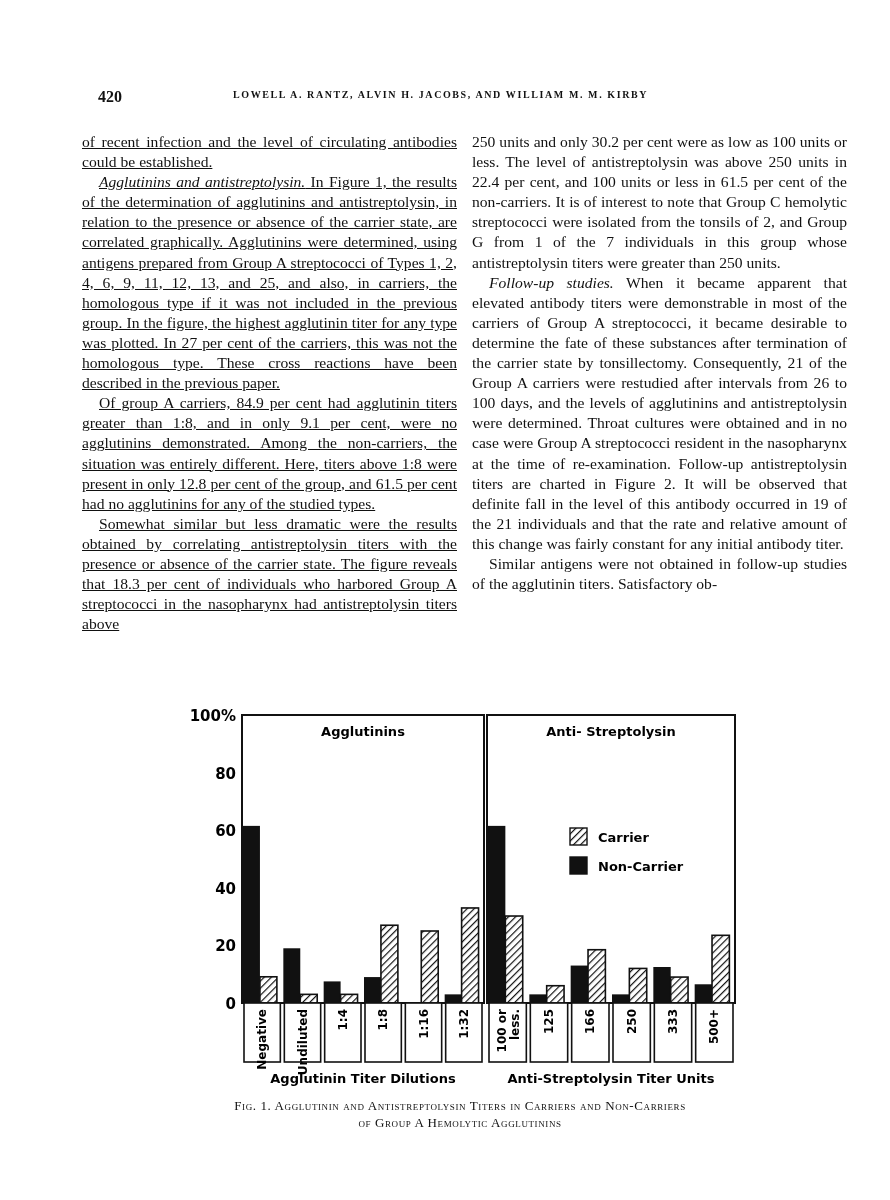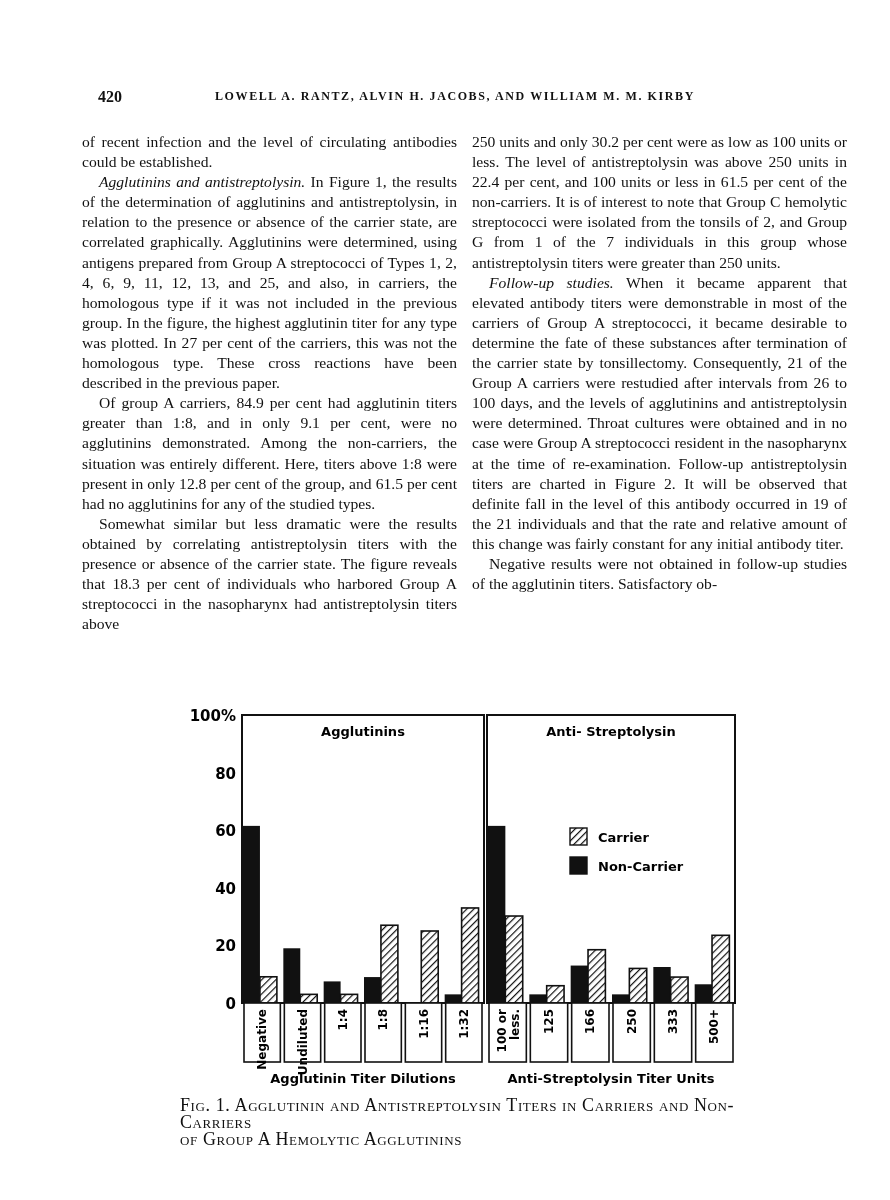--- a/index.html
+++ b/index.html
@@ -1,49 +1,49 @@
 <!DOCTYPE html>
 <html><head>
 <meta charset="utf-8">
 <style>
   html, body { margin: 0; padding: 0; background: #fff; }
   body { width: 890px; height: 1200px; position: relative; overflow: hidden; color: #111;
          font-family: "Liberation Serif", "DejaVu Serif", serif; }
   .header { position: absolute; top: 88px; left: 82px; width: 720px; height: 22px; }
   .page-num { position: absolute; left: 0; top: 0; font-size: 16px; font-weight: bold; margin-left: 16px; }
-  .running-head { position: absolute; left: 133px; top: 1px; font-size: 12px; letter-spacing: 1.6px; font-weight: bold; }
+  .running-head { position: absolute; left: 151px; top: 1px; font-size: 10px; letter-spacing: 1.6px; font-weight: bold; }
   .col { position: absolute; top: 132px; width: 375px; font-size: 15.6px; line-height: 20.1px; text-align: justify; }
-  .col.left { left: 82px; }
+  .col.left { left: 82px; text-decoration: underline; }
   .col.right { left: 472px; }
   .col p { margin: 0; text-indent: 0; }
   .col p.indent { text-indent: 17px; }
   .col i { font-style: italic; }
   #chart { position: absolute; left: 180px; top: 700px; }
-  .caption { position: absolute; left: 180px; top: 1097px; width: 560px; text-align: left;
-             font-size: 18px; letter-spacing: 0.6px; line-height: 17px; font-variant: small-caps; }
+  .caption { position: absolute; left: 180px; top: 1097px; width: 560px; text-align: center;
+             font-size: 13px; letter-spacing: 0.6px; line-height: 17px; font-variant: small-caps; }
   .axis-text { font-family: "DejaVu Sans", "Liberation Sans", sans-serif; }
 </style>
 </head>
 <body>
 
 <div class="header">
   <span class="page-num">420</span>
   <span class="running-head">LOWELL A. RANTZ, ALVIN H. JACOBS, AND WILLIAM M. M. KIRBY</span>
 </div>
 
 <div class="col left" id="col-left">
     <p><span>of recent infection and the level of circulating antibodies could be established.</span></p>
     <p class="indent"><i>Agglutinins and antistreptolysin.</i><span>  In Figure 1, the results of the determination of agglutinins and antistreptolysin, in relation to the presence or absence of the carrier state, are correlated graphically. Agglutinins were determined, using antigens prepared from Group A streptococci of Types 1, 2, 4, 6, 9, 11, 12, 13, and 25, and also, in carriers, the homologous type if it was not included in the previous group. In the figure, the highest agglutinin titer for any type was plotted. In 27 per cent of the carriers, this was not the homologous type. These cross reactions have been described in the previous paper.</span></p>
     <p class="indent"><span>Of group A carriers, 84.9 per cent had agglutinin titers greater than 1:8, and in only 9.1 per cent, were no agglutinins demonstrated. Among the non-carriers, the situation was entirely different. Here, titers above 1:8 were present in only 12.8 per cent of the group, and 61.5 per cent had no agglutinins for any of the studied types.</span></p>
     <p class="indent"><span>Somewhat similar but less dramatic were the results obtained by correlating antistreptolysin titers with the presence or absence of the carrier state. The figure reveals that 18.3 per cent of individuals who harbored Group A streptococci in the nasopharynx had antistreptolysin titers above</span></p>
   </div>
 <div class="col right" id="col-right">
     <p><span>250 units and only 30.2 per cent were as low as 100 units or less. The level of antistreptolysin was above 250 units in 22.4 per cent, and 100 units or less in 61.5 per cent of the non-carriers. It is of interest to note that Group C hemolytic streptococci were isolated from the tonsils of 2, and Group G from 1 of the 7 individuals in this group whose antistreptolysin titers were greater than 250 units.</span></p>
     <p class="indent"><i>Follow-up studies.</i><span>  When it became apparent that elevated antibody titers were demonstrable in most of the carriers of Group A streptococci, it became desirable to determine the fate of these substances after termination of the carrier state by tonsillectomy. Consequently, 21 of the Group A carriers were restudied after intervals from 26 to 100 days, and the levels of agglutinins and antistreptolysin were determined. Throat cultures were obtained and in no case were Group A streptococci resident in the nasopharynx at the time of re-examination. Follow-up antistreptolysin titers are charted in Figure 2. It will be observed that definite fall in the level of this antibody occurred in 19 of the 21 individuals and that the rate and relative amount of this change was fairly constant for any initial antibody titer.</span></p>
-    <p class="indent"><span>Negative results were not obtained in follow-up studies of the agglutinin titers. Satisfactory ob-</span></p>
+    <p class="indent"><span>Similar antigens were not obtained in follow-up studies of the agglutinin titers. Satisfactory ob-</span></p>
   </div>
 
 <svg id="chart" width="560" height="395">
   <defs>
     <pattern id="hatch" patternUnits="userSpaceOnUse" width="5" height="5" patternTransform="rotate(45)">
       <rect width="5" height="5" fill="#fff"></rect>
       <line x1="0" y1="0" x2="0" y2="5" stroke="#111" stroke-width="2.4"></line>
     </pattern>
   </defs>
   <g id="chart-root">

